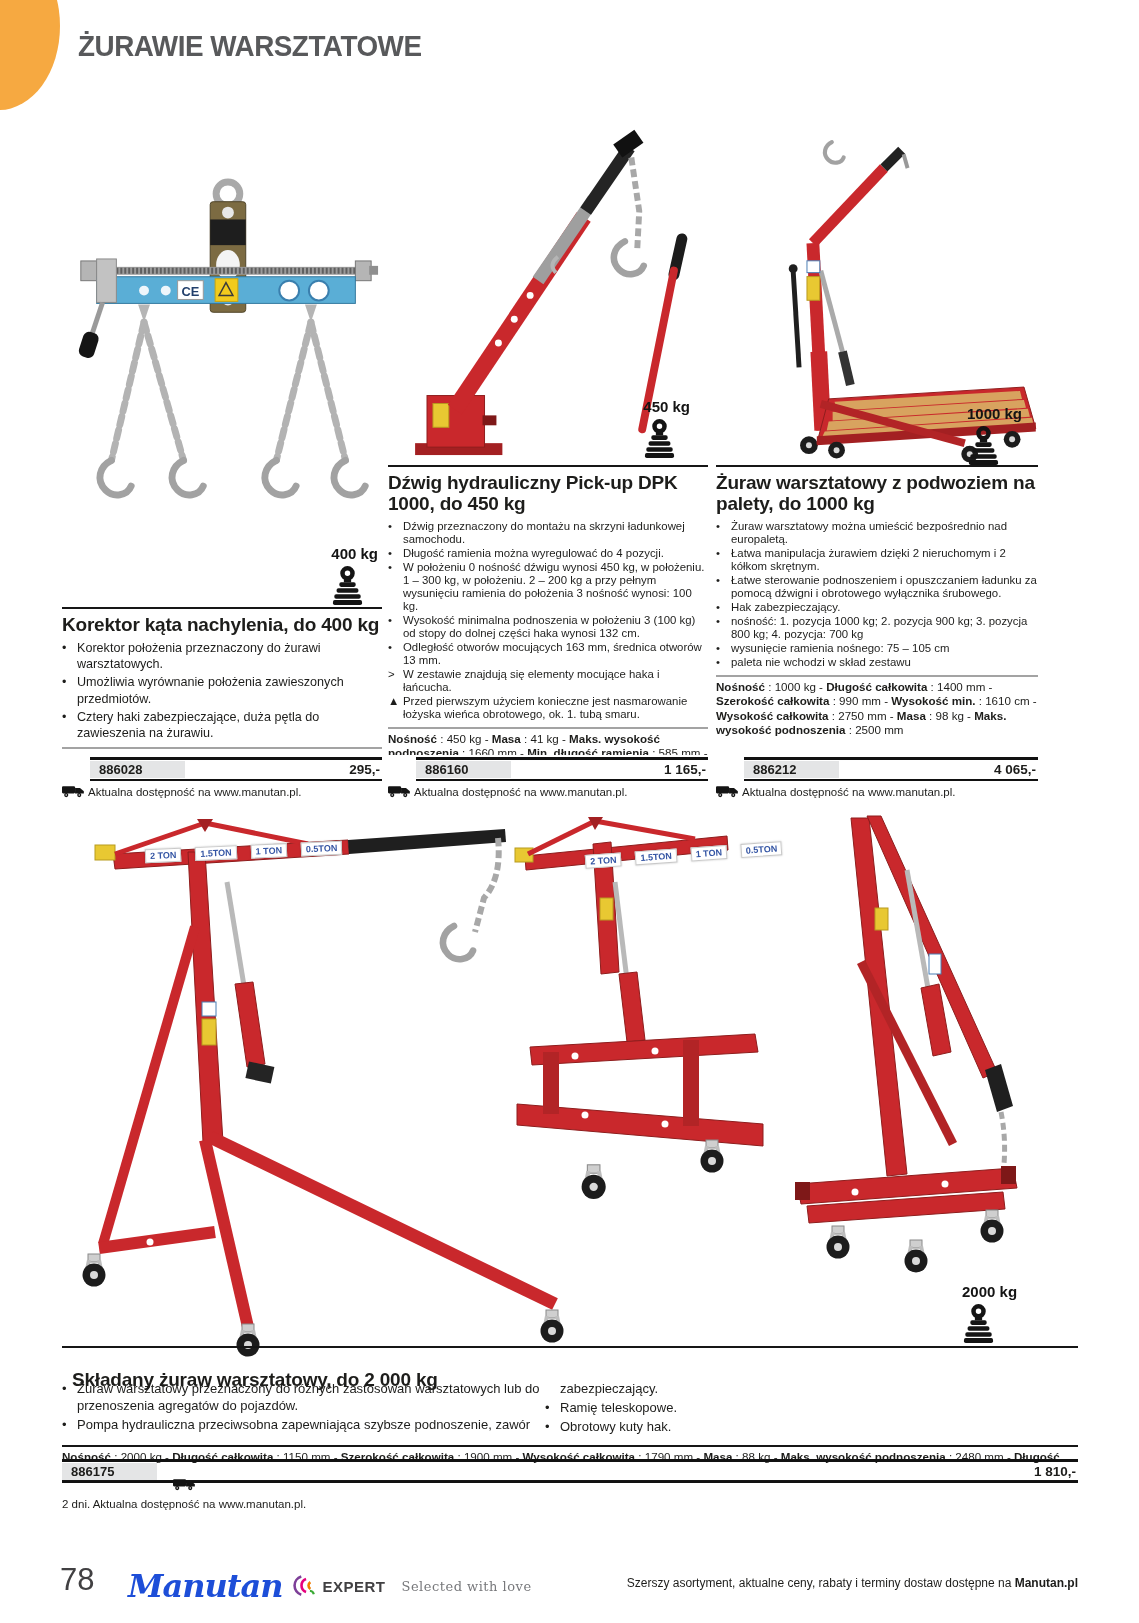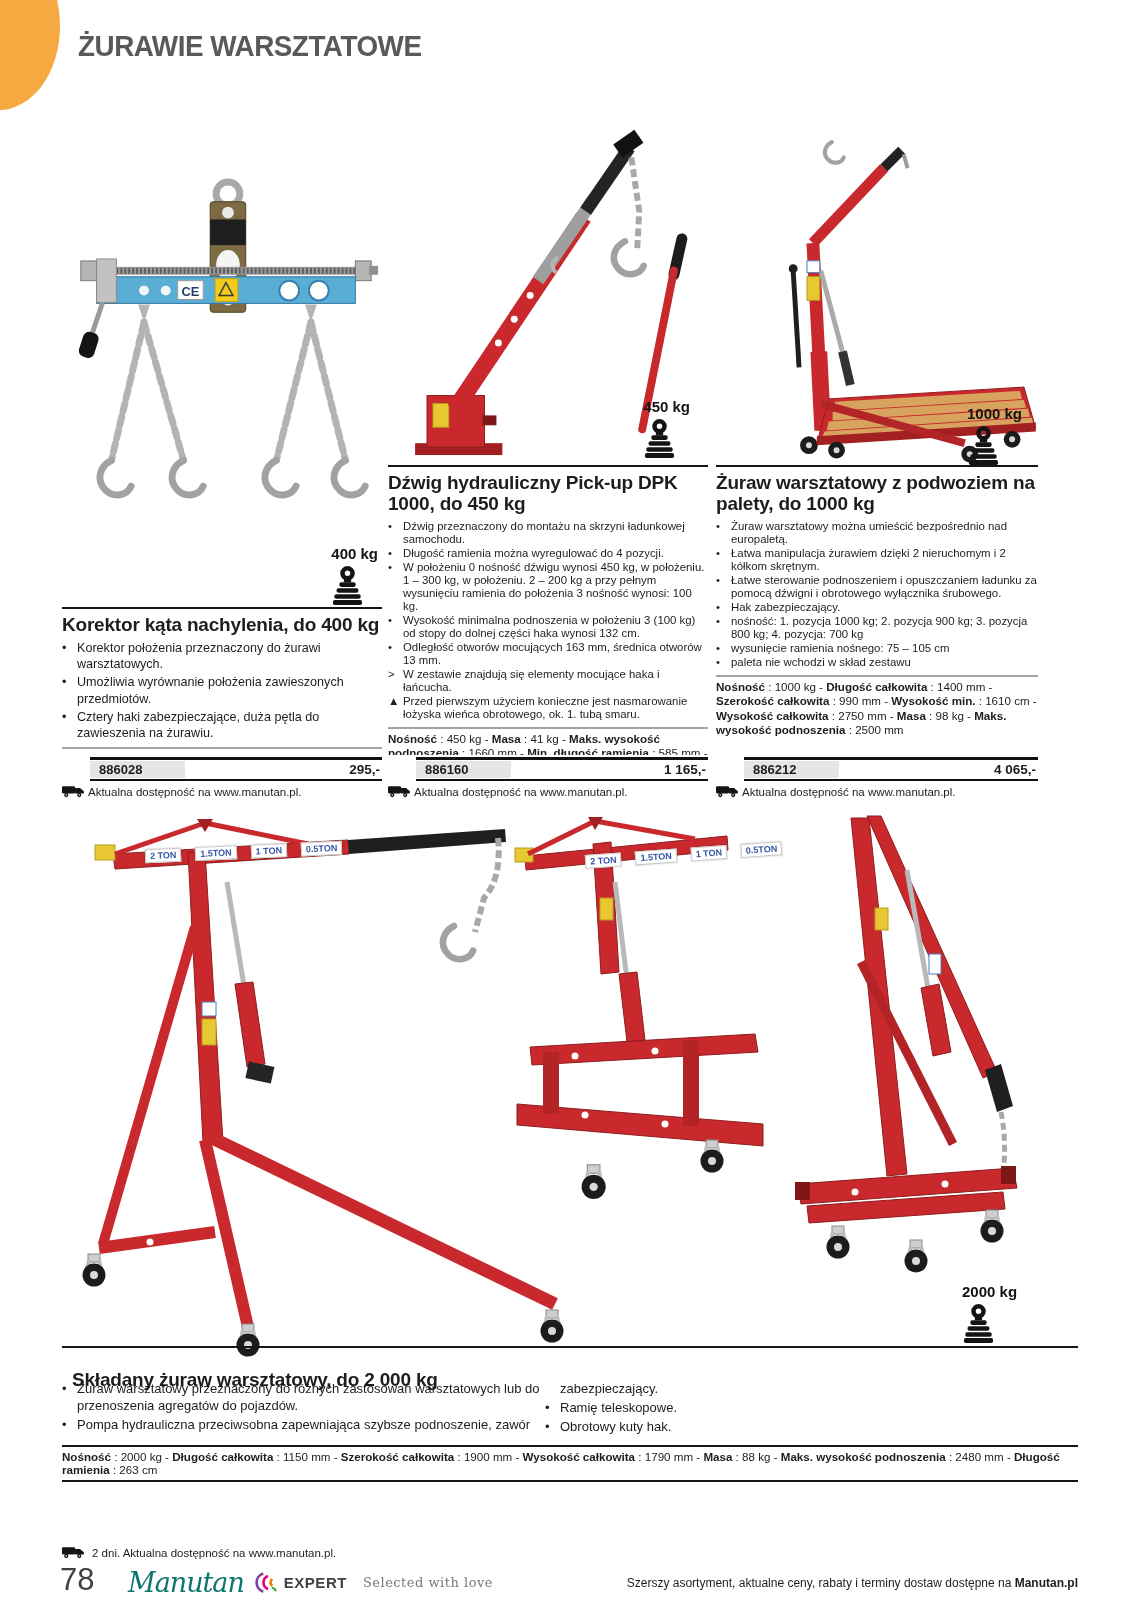--- a/index.html
+++ b/index.html
@@ -39,25 +39,25 @@
   .bl2{left:585px;top:848px;transform:rotate(-4deg);}
   .brule{position:absolute;left:62px;top:1346px;width:1016px;height:2px;background:#161616;}
   .btitle{position:absolute;left:72px;top:1353px;font-size:19px;font-weight:bold;letter-spacing:-0.2px;}
   .bcolL{position:absolute;left:62px;top:1381px;width:496px;}
   .bcolR{position:absolute;left:545px;top:1381px;width:240px;}
   .bcolL .bullets li,.bcolR .bullets li{font-size:13px;line-height:1.3;}
   .bspecs{position:absolute;left:62px;top:1433px;width:1016px;border-top:2px solid #161616;
           border-bottom:2px solid #161616;padding:3px 0 4px;font-size:11.6px;}
   .bcodebar{position:absolute;left:62px;top:1459px;width:1016px;height:19px;border-top:3px solid #111;
             border-bottom:2px solid #111;display:flex;justify-content:space-between;align-items:center;}
-  .bavail{position:absolute;left:62px;top:1546px;display:flex;align-items:center;gap:7px;font-size:11.5px;}
+  .bavail{position:absolute;left:62px;top:1478px;display:flex;align-items:center;gap:7px;font-size:11.5px;flex-direction:column;}
   
   .pnum{position:absolute;left:60px;top:1562px;font-size:31px;color:#414042;}
   .brandrow{position:absolute;left:128px;top:1567px;display:flex;align-items:center;gap:8px;}
-  .brand{font-family:"DejaVu Serif",serif;font-style:italic;font-weight:normal;font-size:27px;color:#0f766e;letter-spacing:-1px;}
+  .brand{font-family:"DejaVu Serif",serif;font-style:italic;font-weight:bold;font-size:32px;color:#1d4ed8;letter-spacing:-1px;}
   .expert{font-size:15px;font-weight:bold;color:#414042;letter-spacing:0.5px;margin-left:-2px;}
   .tagline{font-family:"DejaVu Serif",serif;font-size:13px;color:#77787b;margin-left:8px;letter-spacing:0.5px;}
   .fnote{position:absolute;right:61px;top:1576px;font-size:12px;color:#1d1d1b;}
   .fnote b{font-weight:bold;}
 </style>
 </head>
 <body>
 
 <div class="page">
 
@@ -463,20 +463,24 @@
 
         <li>
           <span class="m">•</span>
           <span>Obrotowy kuty hak.</span>
         </li>
       </ul>
   </div>
   <p class="bspecs">
     
   <span><b>Nośność</b><span> : 2000 kg - </span></span><span><b>Długość całkowita</b><span> : 1150 mm - </span></span><span><b>Szerokość całkowita</b><span> : 1900 mm - </span></span><span><b>Wysokość całkowita</b><span> : 1790 mm - </span></span><span><b>Masa</b><span> : 88 kg - </span></span><span><b>Maks. wysokość podnoszenia</b><span> : 2480 mm - </span></span><span><b>Długość ramienia</b><span> : 263 cm</span></span></p>
+  <div class="bcodebar">
+    <span class="code">886175</span>
+    <span class="price">1 810,-</span>
+  </div>
   <div class="bavail">
     <svg width="23" height="13">
         <use href="#ticon"></use>
       </svg>
     <span>2 dni. Aktualna dostępność na www.manutan.pl.</span>
   </div>
 
   <div class="pnum">78</div>
   <div class="brandrow">
     <span class="brand">Manutan</span>

